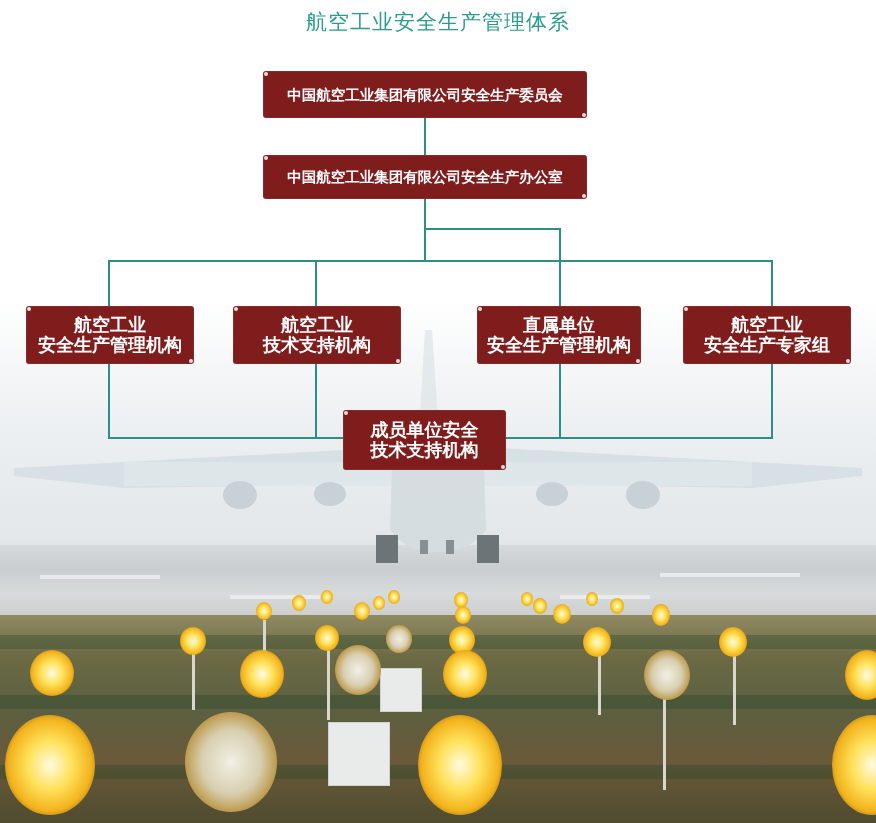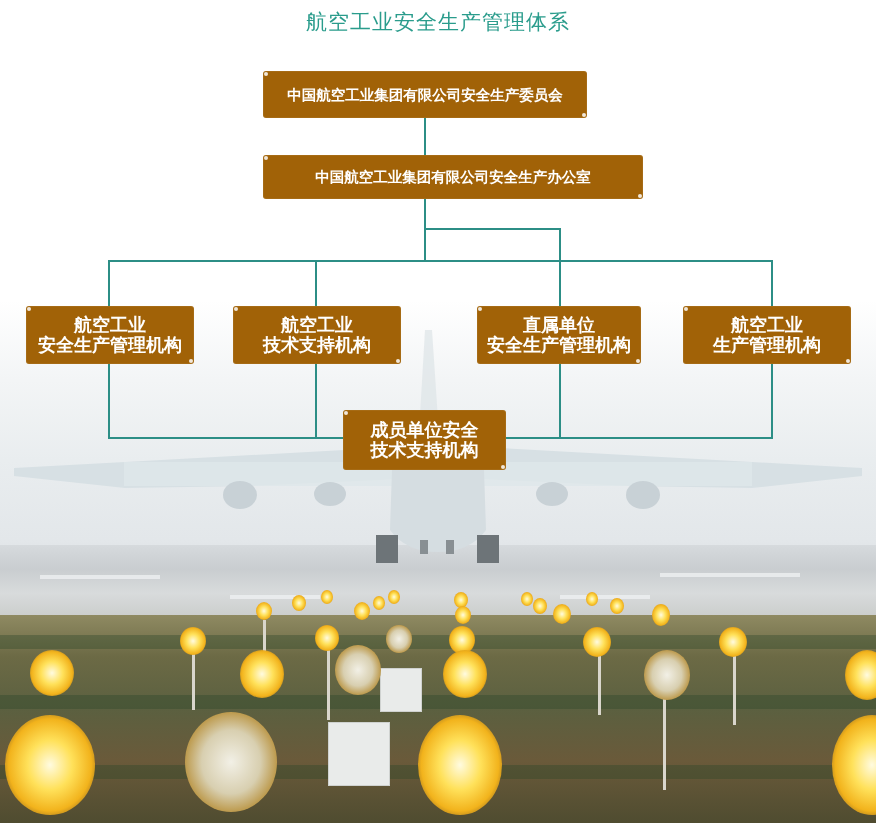--- a/index.html
+++ b/index.html
@@ -36,21 +36,21 @@
 
   
   .plane { position:absolute; z-index:1; }
 
   
   .title {
     position:absolute; left:0; top:8px; width:876px; text-align:center;
     font-size:21px; color:#2a9c8c; letter-spacing:1px; z-index:3;
   }
   .node {
-    position:absolute; background:#a16207; color:#ffffff; z-index:3;
+    position:absolute; background:#7f1d1d; color:#ffffff; z-index:3;
     display:flex; flex-direction:column; align-items:center; justify-content:center;
     font-weight:bold; text-align:center; line-height:20px;
     border-radius:3px;
     box-shadow: inset 0 0 0 1px rgba(255,255,255,0.06);
   }
   .node::before, .node::after {
     content:""; position:absolute; width:4px; height:4px; background:#ffffff; border-radius:50%; opacity:.85;
   }
   .node::before { left:1px; top:1px; }
   .node::after { right:1px; bottom:1px; }
@@ -157,40 +157,40 @@
 <div class="line" style="left:108px;top:364px;width:1.5px;height:74px;"></div>
 <div class="line" style="left:315px;top:364px;width:1.5px;height:74px;"></div>
 <div class="line" style="left:559px;top:364px;width:1.5px;height:74px;"></div>
 <div class="line" style="left:771px;top:364px;width:1.5px;height:74px;"></div>
 <div class="line" style="left:108px;top:437px;width:665px;height:1.5px;"></div>
 
 <div class="node n-top" style="left:263px;top:71px;width:324px;height:47px;">
   <span>中国航空工业集团有限公司安全生产委员会</span>
 </div>
 
-<div class="node n-top" style="left:263px;top:155px;width:380px;height:44px;">
+<div class="node n-top" style="left:263px;top:155px;width:324px;height:44px;">
   <span>中国航空工业集团有限公司安全生产办公室</span>
 </div>
 
 <div class="node n-mid" style="left:26px;top:306px;width:168px;height:58px;">
   <span>航空工业</span>
   <span>安全生产管理机构</span>
 </div>
 
 <div class="node n-mid" style="left:233px;top:306px;width:168px;height:58px;">
   <span>航空工业</span>
   <span>技术支持机构</span>
 </div>
 
 <div class="node n-mid" style="left:477px;top:306px;width:164px;height:58px;">
   <span>直属单位</span>
   <span>安全生产管理机构</span>
 </div>
 
 <div class="node n-mid" style="left:683px;top:306px;width:168px;height:58px;">
   <span>航空工业</span>
-  <span>生产管理机构</span>
+  <span>安全生产专家组</span>
 </div>
 
 <div class="node n-mid" style="left:343px;top:410px;width:163px;height:60px;">
   <span>成员单位安全</span>
   <span>技术支持机构</span>
 </div>
 
 </body></html>

